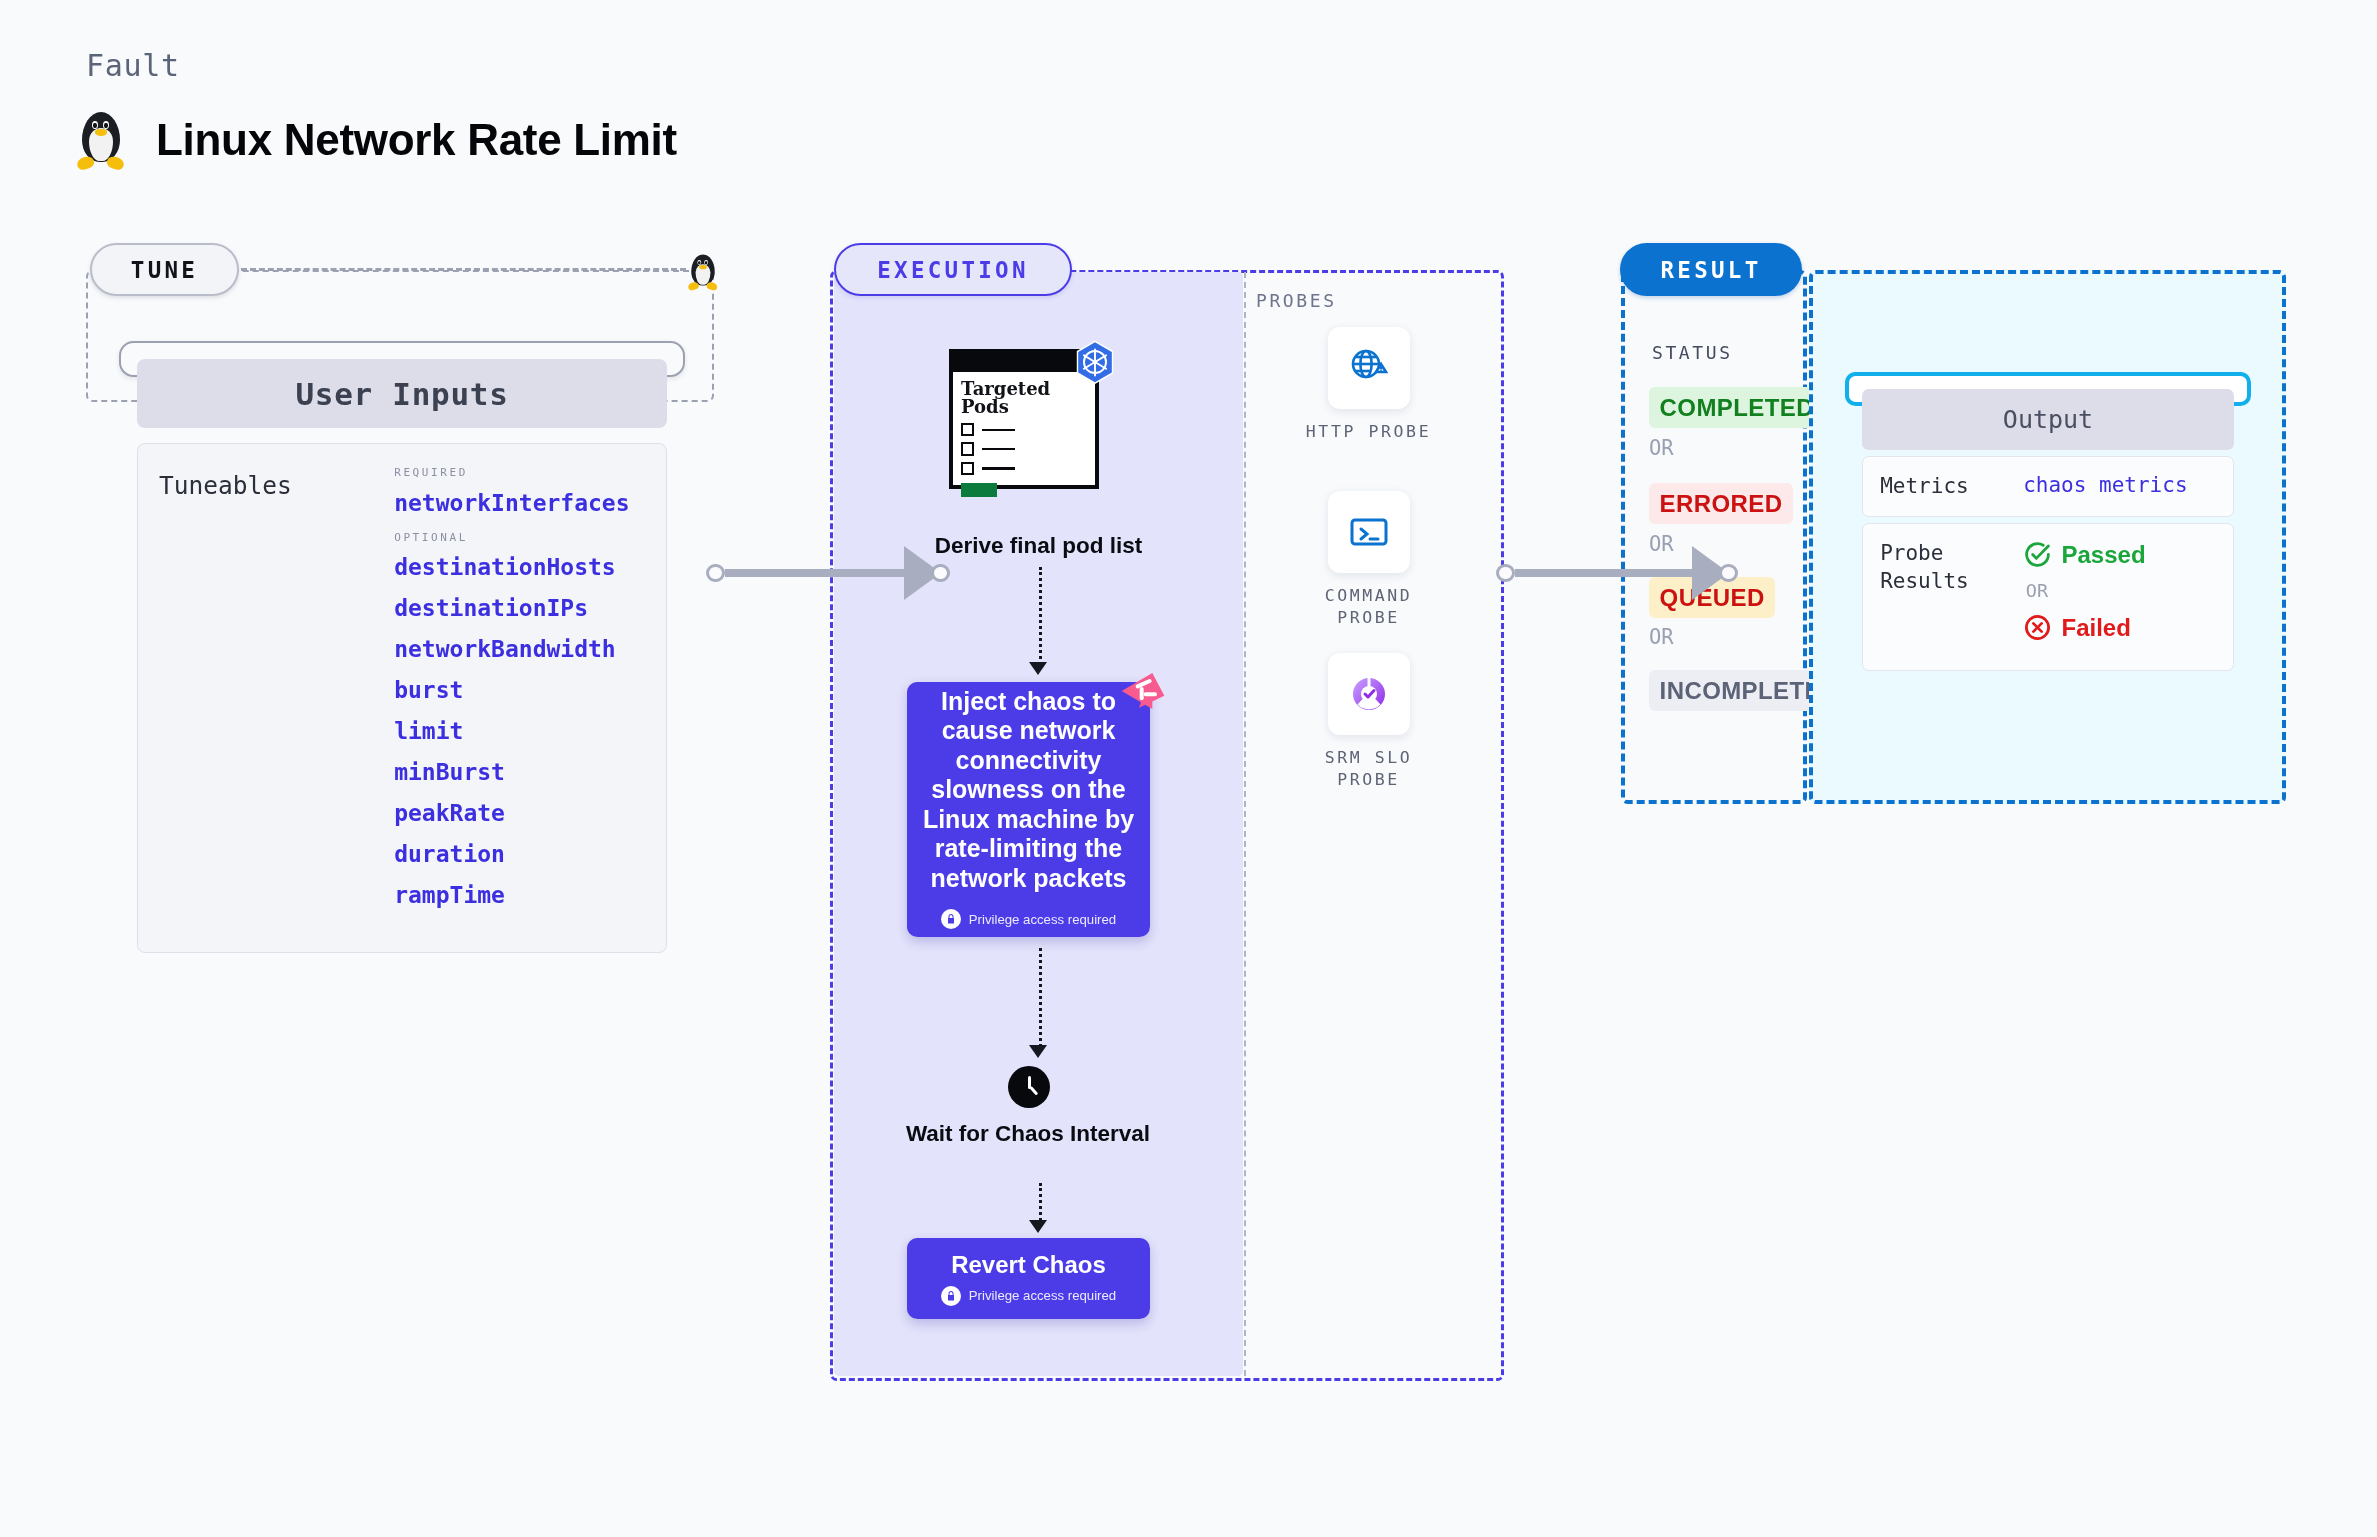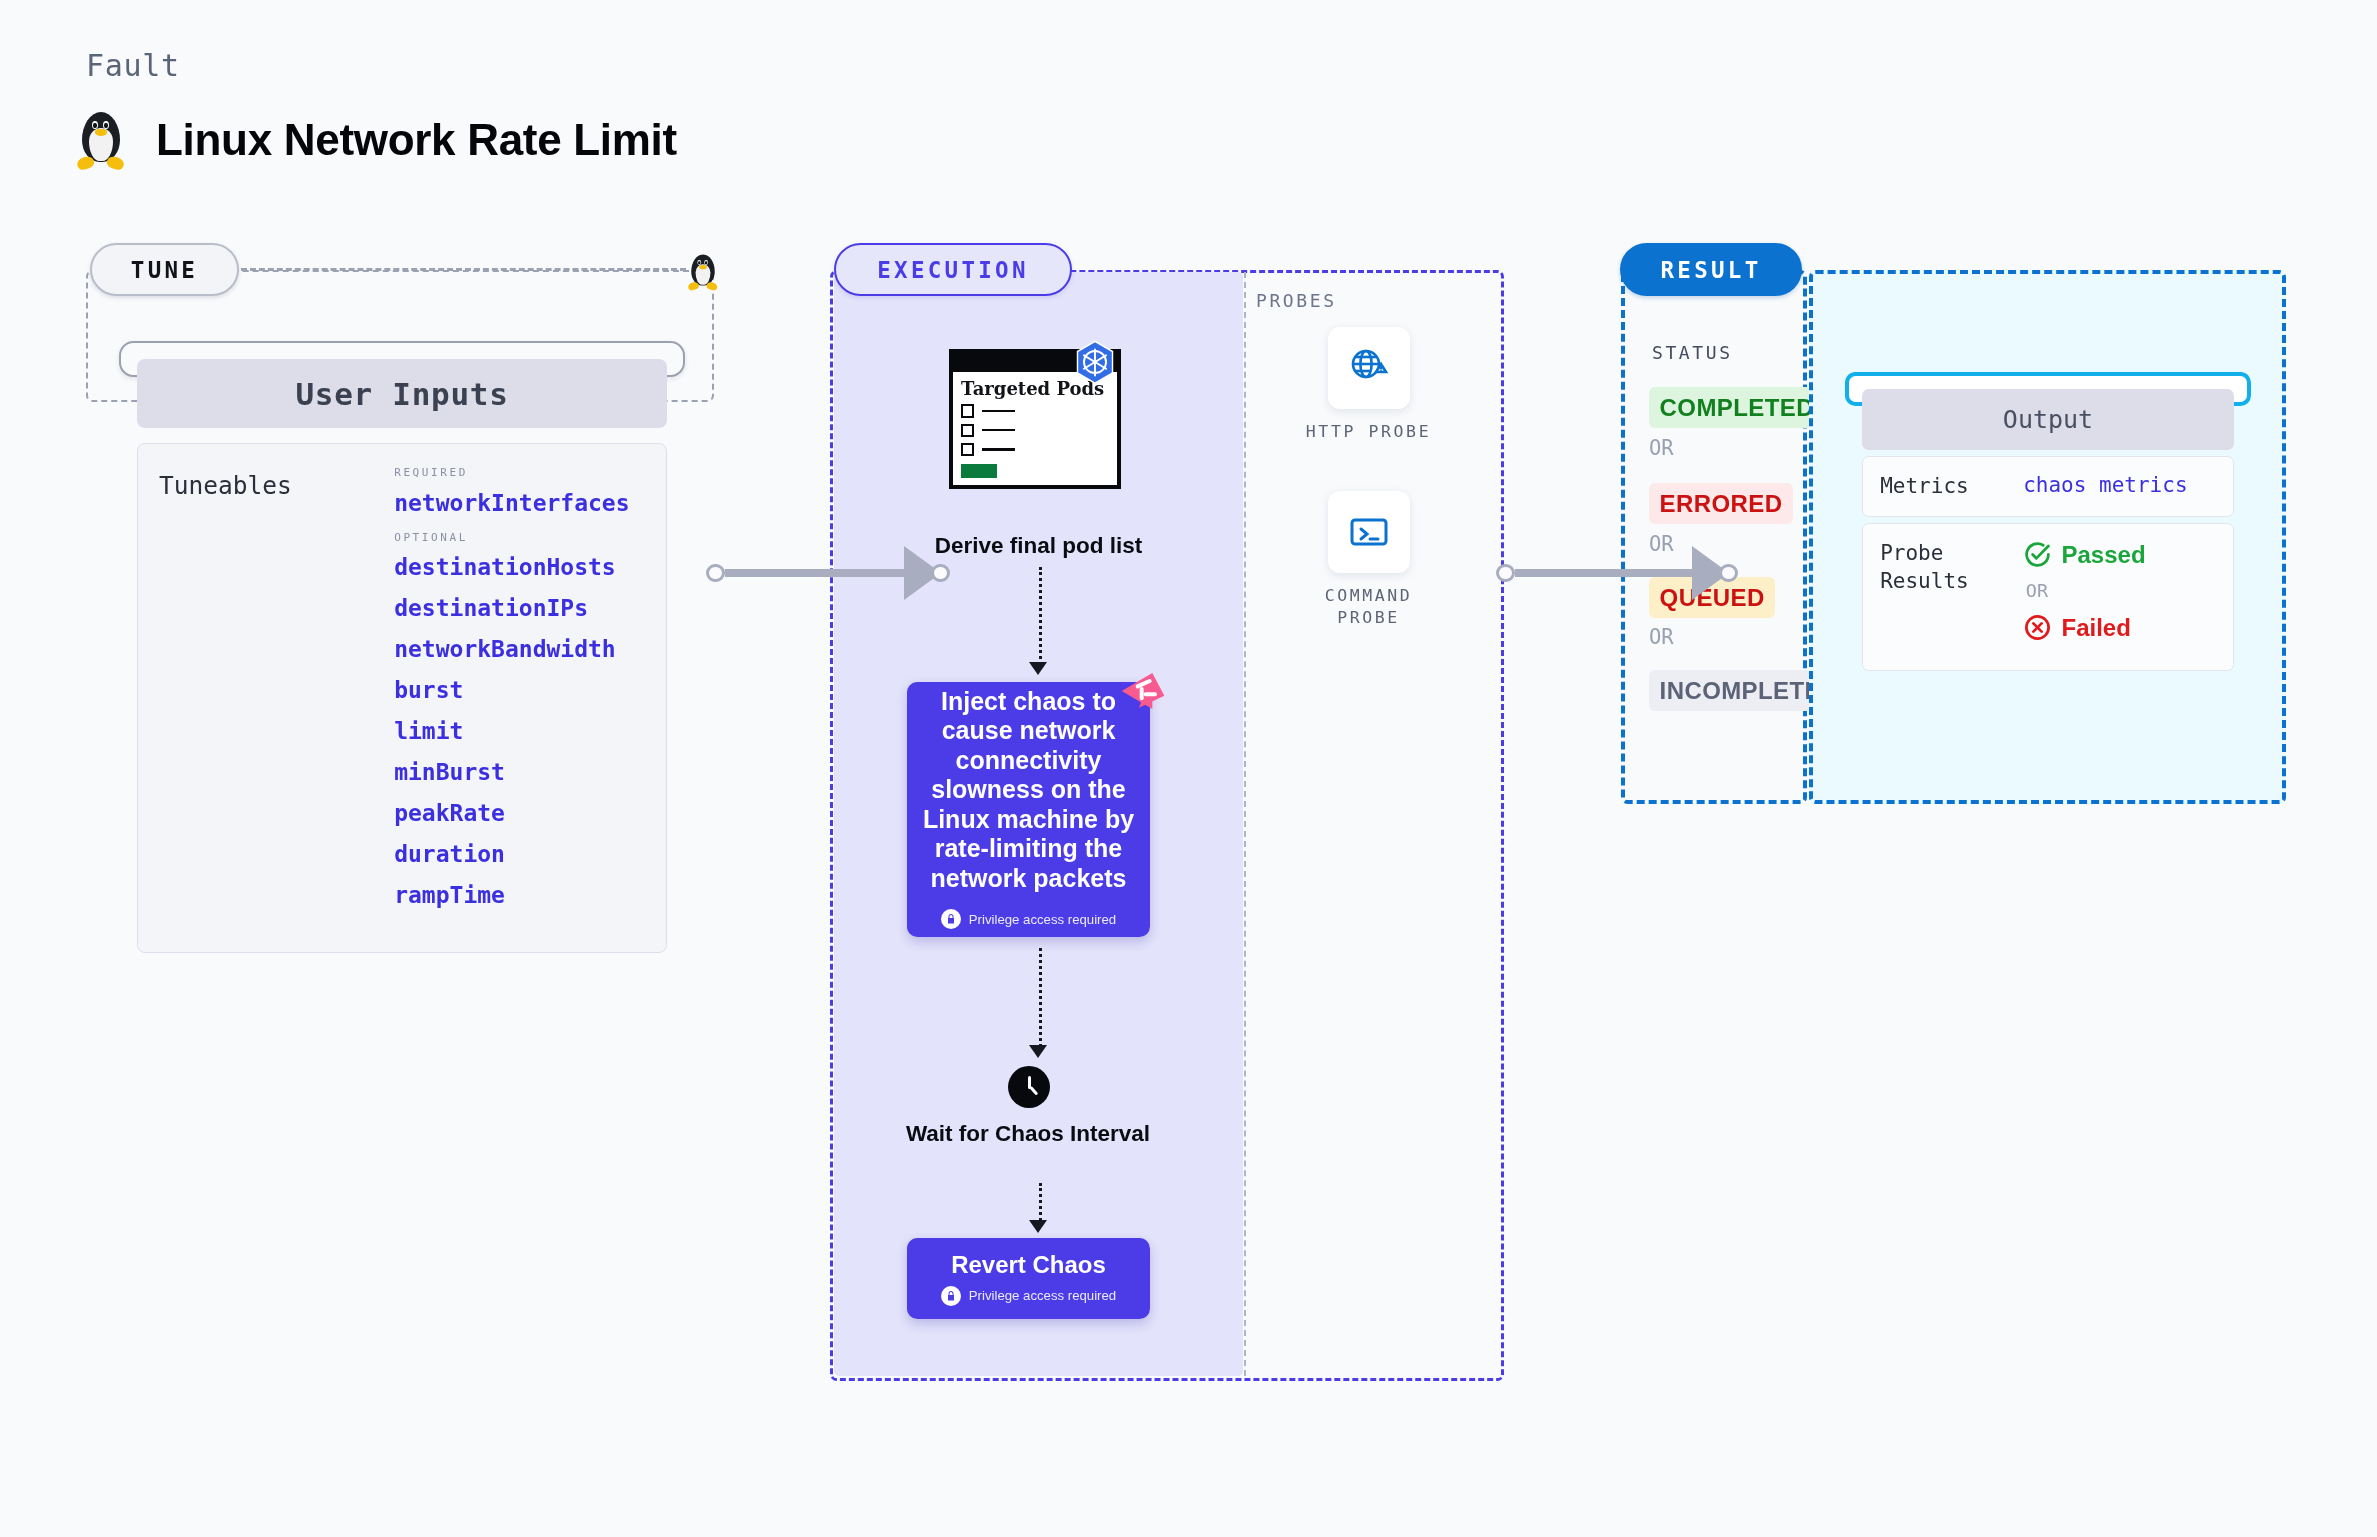--- a/index.html
+++ b/index.html
@@ -125,21 +125,21 @@
     left: 830px; top: 270px; width: 674px; height: 1111px;
     border: 3.3px dashed #4b3ce8;
   }
   #exec-fill {
     position: absolute; left: 834px; top: 272px; width: 409px; height: 1104px;
     background: #e3e3fb; border-radius: 5.3px;
   }
 
   
   #targeted-pods {
-    position: absolute; left: 949px; top: 349px; width: 172px; height: 140px;
+    position: absolute; left: 949px; top: 349px; width: 150px; height: 140px;
     background: #ffffff; border: 4px solid #08090c; z-index: 3;
   }
   #targeted-pods .tp-bar { height: 18.5px; background: #08090c; }
   #targeted-pods .tp-title {
     margin: 8px 0 0 8px; font-family: "DejaVu Serif", serif; font-weight: 700;
     font-size: 18px; line-height: 1.05; color: #111318;
   }
   .tp-row { display: flex; align-items: center; gap: 8px; margin: 6px 0 0 8px; }
   .tp-chk { width: 13.2px; height: 13.2px; border: 2.6px solid #08090c; background: #fff; }
   .tp-line { width: 33px; height: 2.6px; background: #08090c; }
@@ -457,20 +457,39 @@
     <div class="tile">
       <svg viewBox="0 0 48 48" width="48" height="48" fill="none" stroke="#0b72d0" stroke-width="3" stroke-linecap="round">
         <rect x="7" y="12" width="34" height="24" rx="3"></rect>
         <polyline points="16,21 22,26 16,31"></polyline>
         <line x1="25" y1="31" x2="33" y2="31"></line>
       </svg>
     </div>
     <div class="plabel">COMMAND PROBE</div>
   </div>
 
+  <div class="probe" id="probe-slo">
+    <div class="tile">
+      <svg viewBox="0 0 48 48" width="48" height="48">
+        <defs>
+          <linearGradient id="slg" x1="0" y1="0" x2="1" y2="1">
+            <stop offset="0%" stop-color="#c9a2ff"></stop>
+              <stop offset="100%" stop-color="#8f2ae8"></stop>
+          </linearGradient>
+        </defs>
+        <circle cx="24" cy="24" r="16" fill="url(#slg)"></circle>
+        <path d="M24 8 L24 22" stroke="#fff" stroke-width="3"></path>
+        <path d="M10 33 A17 17 0 0 0 38 33 L31 27 A9 9 0 0 1 17 27 Z" fill="#fff" opacity="0.001"></path>
+        <path d="M12.5 34.5 L19 27.5 A8 8 0 0 0 29 27.5 L35.5 34.5 A16 16 0 0 1 12.5 34.5 Z" fill="#fff"></path>
+        <circle cx="24" cy="24" r="8" fill="#fff"></circle>
+        <polyline points="20,24 23,27 29,20.5" fill="none" stroke="#8f2ae8" stroke-width="3" stroke-linecap="round" stroke-linejoin="round"></polyline>
+      </svg>
+    </div>
+    <div class="plabel">SRM SLO PROBE</div>
+  </div>
 
   <div class="conn" id="conn-2">
     <div class="node"></div>
     <div class="shaft"></div>
     <div class="head"></div>
     <div class="node" style="margin-left:-9.3px"></div>
   </div>
 
   <div class="dashbox" id="result-box"></div>
   <div class="pill" id="result-pill">RESULT</div>

